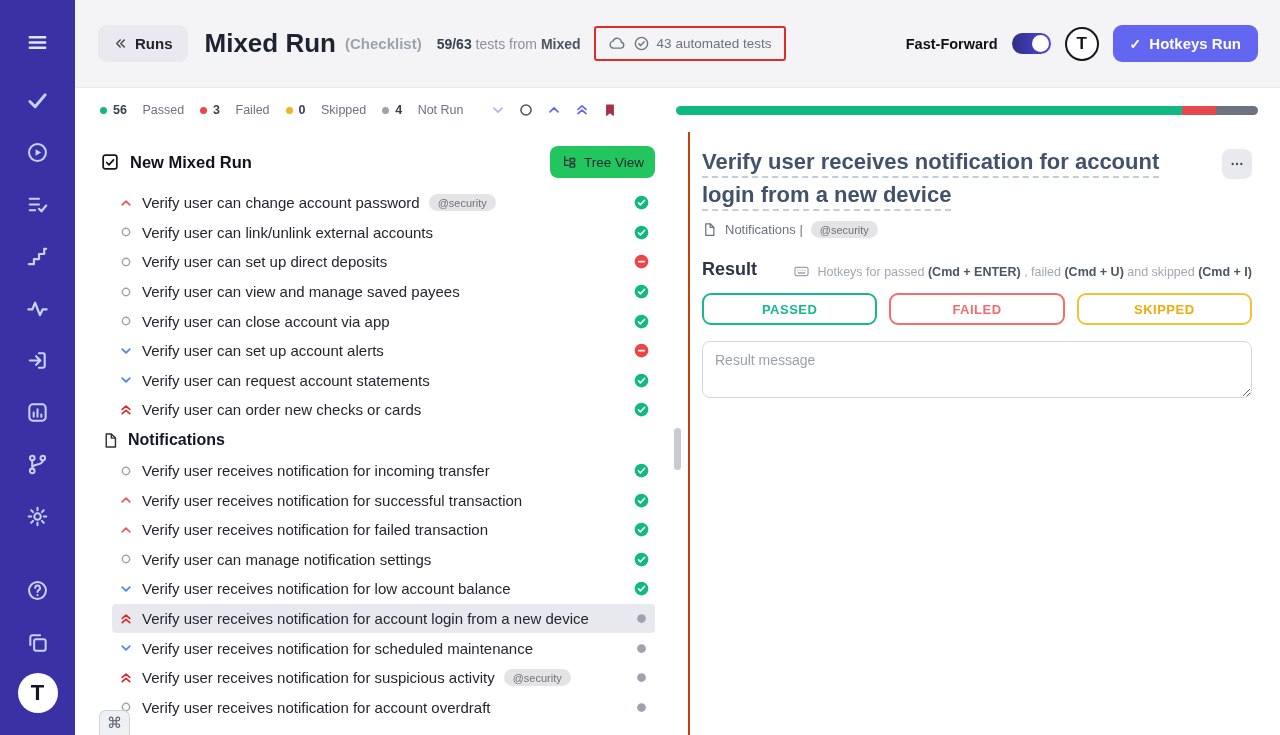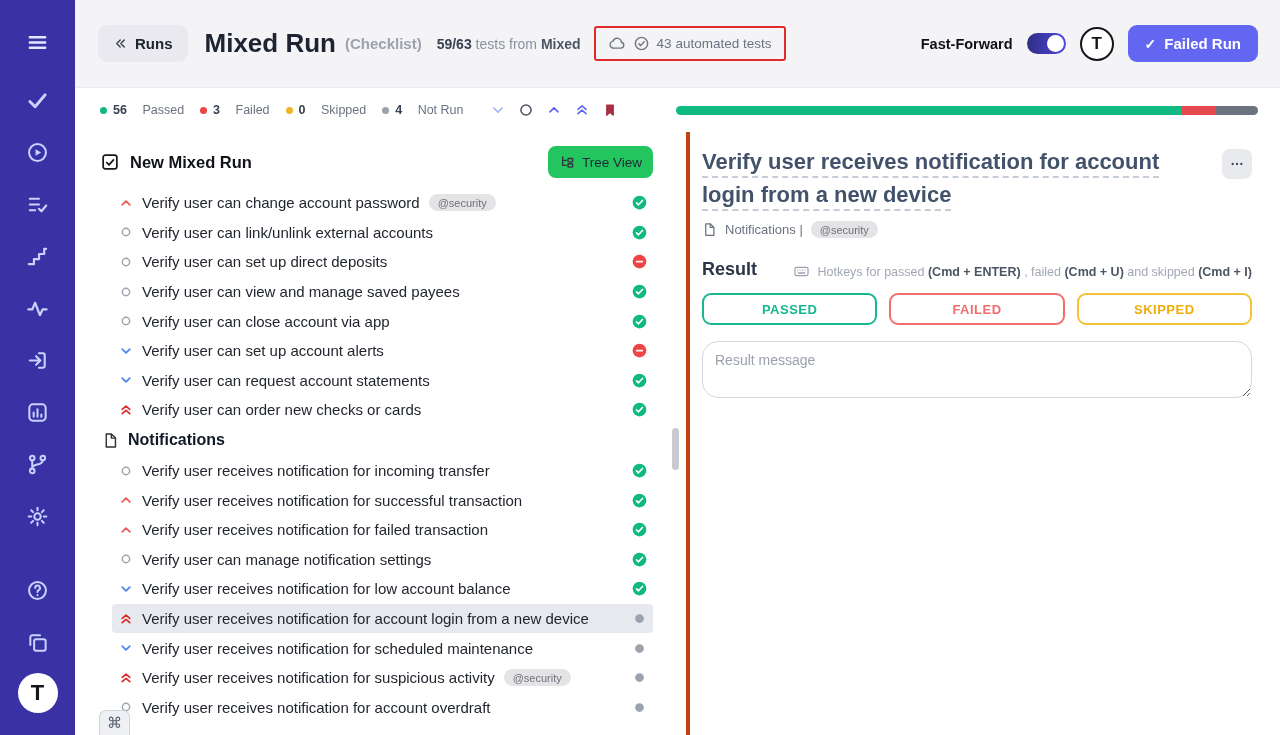--- a/index.html
+++ b/index.html
@@ -40,21 +40,21 @@
   .stat b { color:#374151; }
   .stat .dot { width:7px; height:7px; border-radius:50%; display:inline-block; }
   #filters { display:flex; align-items:center; gap:12px; margin-left:26px; }
   .filter-ic { width:16px; height:16px; display:inline-flex; cursor:pointer; }
   .filter-ic svg { width:100%; height:100%; }
   .progress { flex:1; margin-left:58px; height:9px; border-radius:6px; overflow:hidden; display:flex; }
   .progress .seg { height:100%; }
 
   
   .content { flex:1; display:flex; min-height:0; }
-  .left-panel { width:615px; flex:none; border-right:4px solid #c2410c; position:relative; display:flex; flex-direction:column; }
+  .left-panel { width:615px; flex:none; border-right:2px solid #c2410c; position:relative; display:flex; flex-direction:column; }
   .panel-header { display:flex; align-items:center; padding:14px 33px 8px 25px; flex:none; }
   .panel-title { font-size:16.5px; font-weight:700; color:#10131a; margin-left:10px; }
   .treeview-btn { margin-left:auto; display:flex; align-items:center; gap:7px; background:#22c55e; border:none; border-radius:8px; padding:8px 11px; font-size:13.5px; font-weight:500; color:#1f2937; font-family:inherit; cursor:pointer; }
 
   .tlist { padding:2px 33px 0 37px; overflow:hidden; flex:1; }
   .trow { display:flex; align-items:center; gap:9px; height:29.6px; padding:0 6px 0 7px; border-radius:4px; cursor:pointer; }
   .trow.selected { background:#e8e9ee; }
   .trow .tlabel { font-size:15px; font-weight:500; color:#22262e; white-space:nowrap; overflow:hidden; text-overflow:ellipsis; }
   .tag-pill { background:#e4e4e7; color:#71717a; font-size:11px; padding:2.5px 9px; border-radius:999px; white-space:nowrap; cursor:pointer; }
   .section-row { display:flex; align-items:center; gap:9px; height:31px; margin-left:-10px; font-size:16px; font-weight:700; color:#111827; cursor:pointer; }
@@ -76,21 +76,21 @@
   .crumb { margin-top:10px; display:flex; align-items:center; gap:8px; font-size:13px; color:#6b7280; }
   .result-row { margin-top:21px; display:flex; align-items:flex-end; justify-content:space-between; }
   .result-h { font-size:18px; font-weight:700; color:#2b3546; }
   .hotkeys { display:flex; align-items:center; font-size:12.5px; color:#a1a7b3; white-space:pre; }
   .hotkeys b { color:#4b5563; }
   .verdict-row { margin-top:13px; display:flex; gap:12px; }
   .v-btn { flex:1; height:32px; border-radius:9px; background:#fff; font-family:inherit; font-weight:800; font-size:13px; letter-spacing:0.5px; cursor:pointer; }
   .v-btn.passed { border:2px solid #17b890; color:#17b890; }
   .v-btn.failed { border:2px solid #f26d6d; color:#f26d6d; }
   .v-btn.skipped { border:2px solid #f3c239; color:#eead0b; }
-  .msg-area { margin-top:16px; width:100%; height:57px; border:1px solid #d4d7dd; border-radius:16px; padding:10px 12px; font-family:inherit; font-size:14px; color:#374151; outline:none; resize:both; }
+  .msg-area { margin-top:16px; width:100%; height:57px; border:1px solid #d4d7dd; border-radius:8px; padding:10px 12px; font-family:inherit; font-size:14px; color:#374151; outline:none; resize:both; }
   .msg-area::placeholder { color:#9aa1ad; }
 
   [data-icon] { display:inline-flex; flex:none; }
   [data-icon] svg { width:100%; height:100%; display:block; }
   .back-ic { width:15px; height:15px; color:#3f4754; }
   .cloud-ic,.cc-ic { width:17px; height:17px; color:#6f7683; }
   .run-ic { width:20px; height:20px; color:#15181e; }
   .tree-ic { width:16px; height:16px; color:#30343c; }
   .file-ic { width:15px; height:15px; color:#6b7280; }
   .kbd-ic { width:17px; height:17px; color:#9aa1ad; margin-right:7px; }
@@ -216,21 +216,21 @@
       <div class="top-right">
         <span class="ff-label">Fast-Forward</span>
         <div class="toggle">
             <div class="knob"></div>
           </div>
         <div class="header-logo">
             <span>T</span>
           </div>
         <button class="finish-btn">
           <span class="fcheck">✓</span>
-          <span>Failed Run</span>
+          <span>Hotkeys Run</span>
         </button>
       </div>
     </header>
 
     <div class="statusrow">
       <div id="stats">
           <span class="stat"><i class="dot" style="background:#10b981"></i><b>56</b>&nbsp;<span class="slabel">Passed</span></span>
           <span class="stat"><i class="dot" style="background:#ef4444"></i><b>3</b>&nbsp;<span class="slabel">Failed</span></span>
           <span class="stat"><i class="dot" style="background:#f0b429"></i><b>0</b>&nbsp;<span class="slabel">Skipped</span></span>
           <span class="stat"><i class="dot" style="background:#9ca3af"></i><b>4</b>&nbsp;<span class="slabel">Not Run</span></span>

